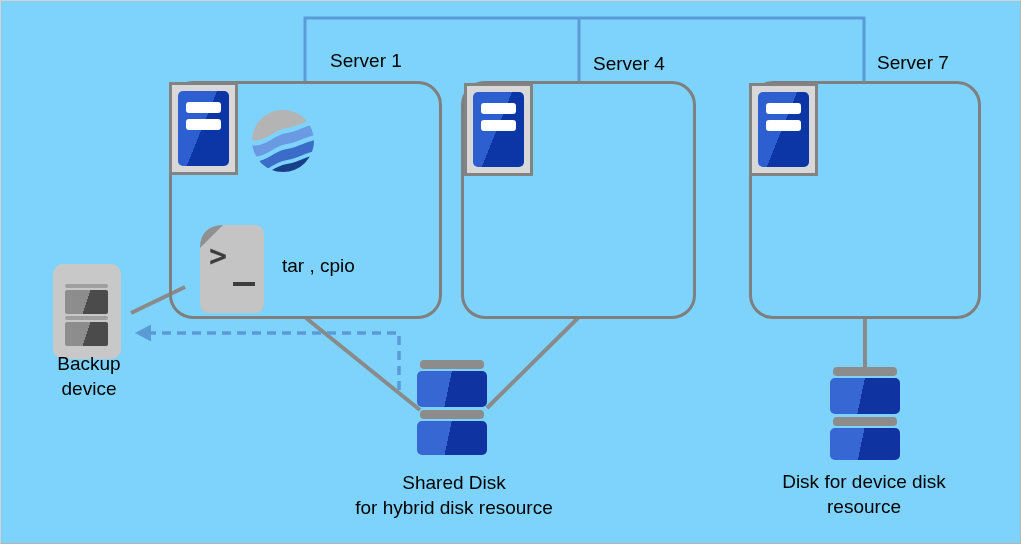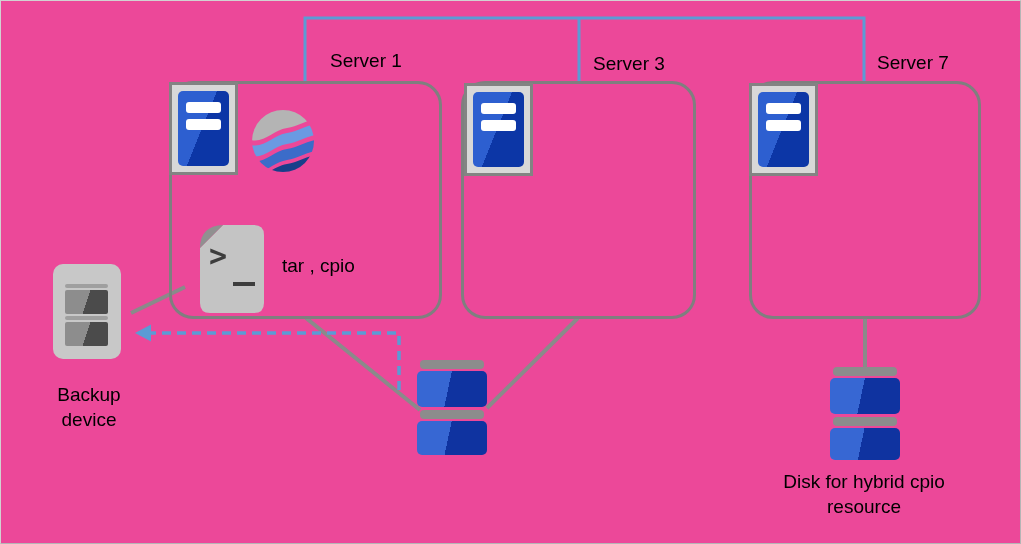--- a/index.html
+++ b/index.html
@@ -1,17 +1,17 @@
 <!DOCTYPE html>
 <html><head>
 <meta charset="utf-8">
 <style>
   html,body{margin:0;padding:0;background:#fff;}
   .canvas{
-    position:relative;width:1021px;height:544px;background:#ec4899;
+    position:relative;width:1021px;height:544px;background:#7dd3fc;
     border:1px solid #d2d2d2;border-right-color:#b5b5b5;border-bottom-color:#b5b5b5;
     box-sizing:border-box;overflow:hidden;
     font-family:"Liberation Sans",sans-serif;color:#000;
   }
   svg{display:block}
   .lines{position:absolute;left:0;top:0;z-index:0;}
   .server-box{
     position:absolute;border:3px solid #7f7f7f;border-radius:24px;
     background:transparent;box-sizing:border-box;z-index:1;
   }
@@ -54,21 +54,21 @@
     <line x1="864" y1="317" x2="864" y2="368" stroke="#8a8a8a" stroke-width="4"></line>
     <path d="M398,389 V332 H150" fill="none" stroke="#5B9BD5" stroke-width="3.5" stroke-dasharray="9 6"></path>
     <polygon points="134,332 150,323.5 150,340.5" fill="#5B9BD5"></polygon>
   </svg>
 
   <div class="server-box" style="left:168px;top:80px;width:273px;height:238px;"></div>
   <div class="server-box" style="left:460px;top:80px;width:235px;height:238px;"></div>
   <div class="server-box" style="left:748px;top:80px;width:232px;height:238px;"></div>
 
   <div class="lbl" style="left:329px;top:47px;">Server 1</div>
-  <div class="lbl" style="left:592px;top:50px;">Server 3</div>
+  <div class="lbl" style="left:592px;top:50px;">Server 4</div>
   <div class="lbl" style="left:876px;top:49px;">Server 7</div>
 
   <div class="srv" style="left:168px;top:81px;">
     <div class="srv-tower">
       <div class="srv-bar" style="top:11px;"></div>
       <div class="srv-bar" style="top:28px;"></div>
     </div>
   </div>
   <div class="srv" style="left:463px;top:82px;">
     <div class="srv-tower">
@@ -106,32 +106,34 @@
     <span class="uscore"></span>
   </div>
   <div class="lbl" style="left:281px;top:252px;text-align:right;">tar , cpio</div>
 
   <div class="backup">
     <div class="bk-bar" style="top:20px;"></div>
     <div class="bk-bay" style="top:26px;"></div>
     <div class="bk-bar" style="top:52px;"></div>
     <div class="bk-bay" style="top:58px;"></div>
   </div>
-  <div class="lbl center" style="left:36px;top:381px;width:104px;line-height:25px;">Backup
+  <div class="lbl center" style="left:36px;top:350px;width:104px;line-height:25px;">Backup
 device</div>
 
   <div class="disk" style="left:416px;top:359px;">
     <div class="disk-cap" style="top:0;"></div>
     <div class="disk-body" style="top:11px;"></div>
     <div class="disk-cap" style="top:50px;"></div>
     <div class="disk-body" style="top:61px;height:34px;"></div>
   </div>
+  <div class="lbl center" style="left:322px;top:469px;width:262px;">Shared Disk
+for hybrid disk resource</div>
 
   <div class="disk" style="left:829px;top:366px;">
     <div class="disk-cap" style="top:0;"></div>
     <div class="disk-body" style="top:11px;"></div>
     <div class="disk-cap" style="top:50px;"></div>
     <div class="disk-body" style="top:61px;height:32px;"></div>
   </div>
-  <div class="lbl center" style="left:753px;top:468px;width:220px;">Disk for hybrid cpio
+  <div class="lbl center" style="left:753px;top:468px;width:220px;">Disk for device disk
 resource</div>
 
 </div>
 
 </body></html>

